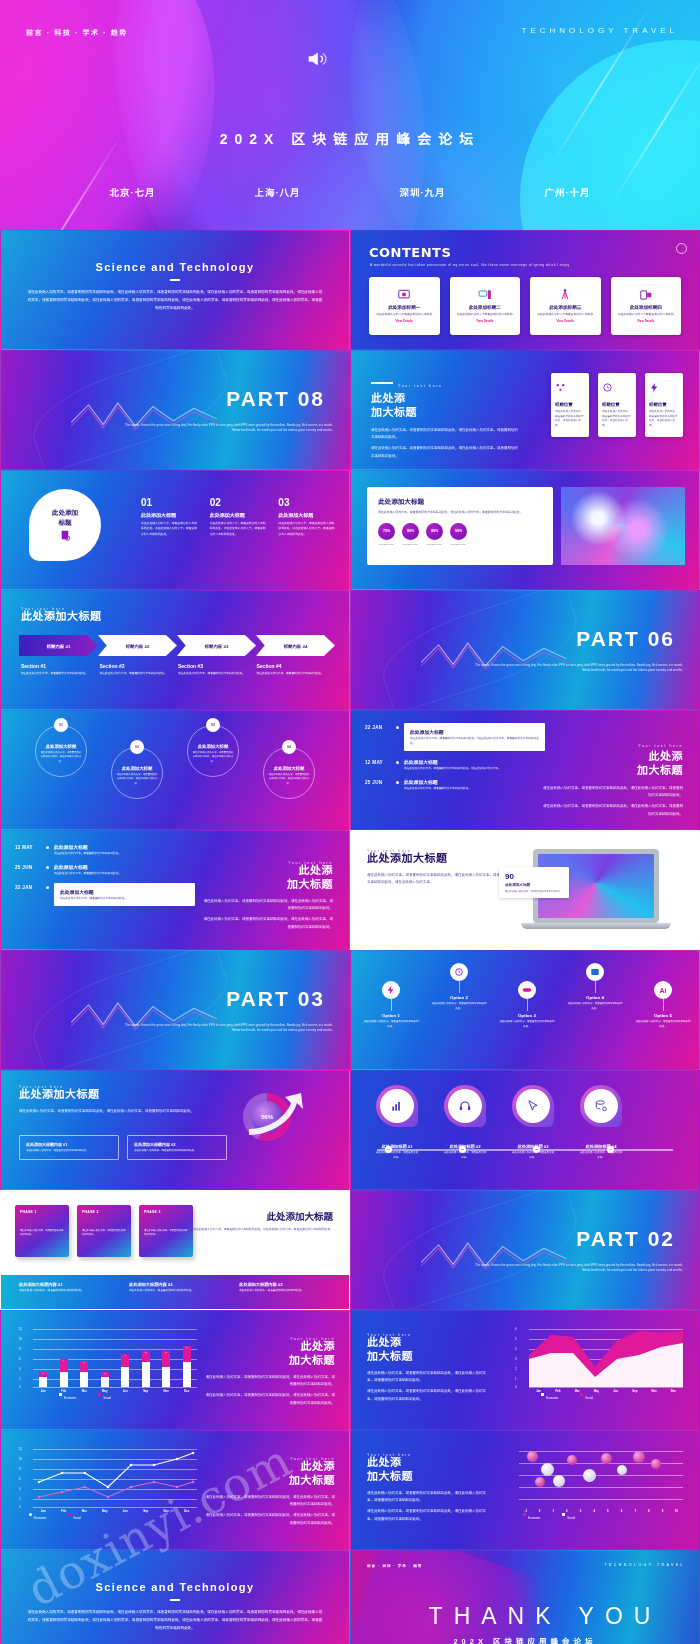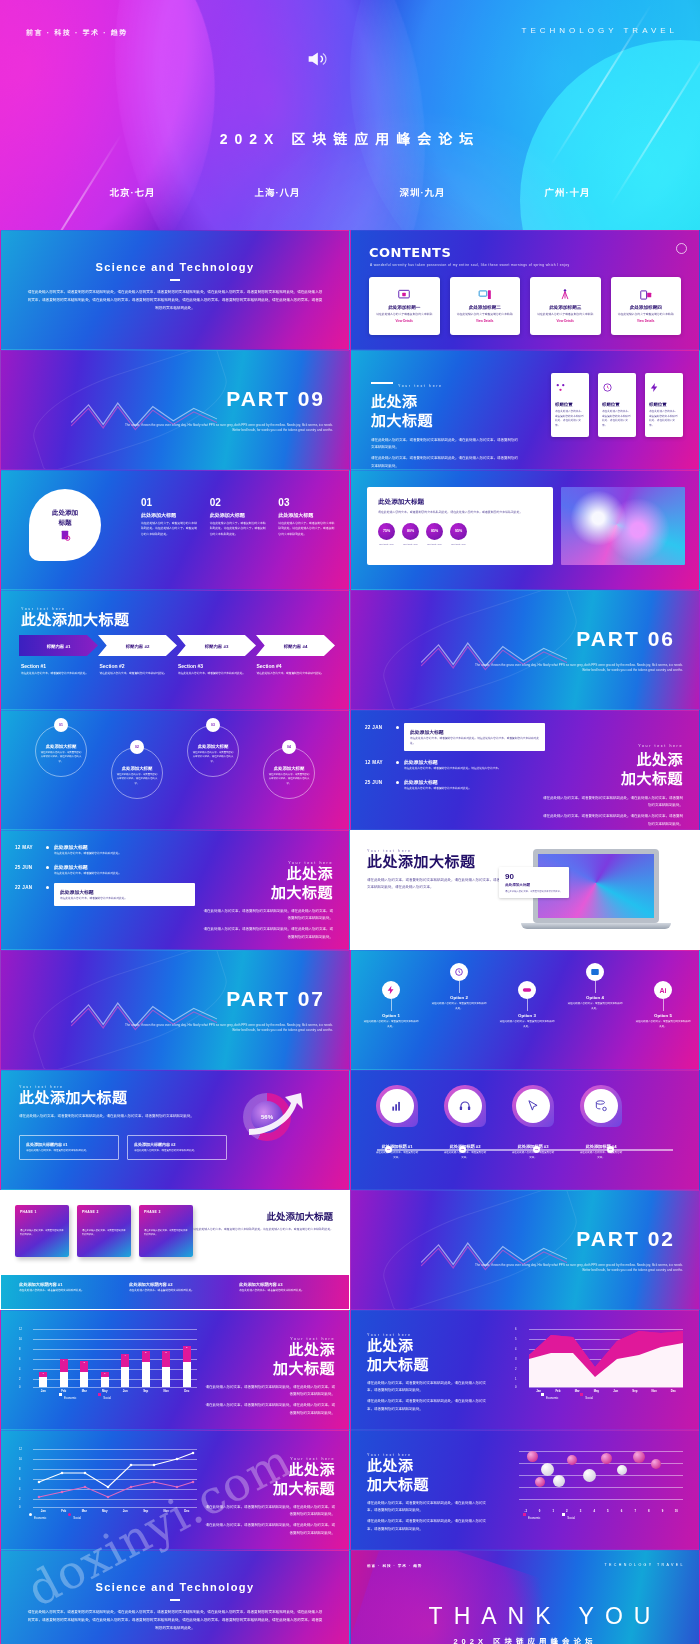--- a/index.html
+++ b/index.html
@@ -48,21 +48,21 @@
 
   .part-label{ position:absolute; right:24px; top:36px; font-size:21px; color:#fff; font-weight:bold; letter-spacing:2px;}
   .part-en{ position:absolute; right:16px; top:72px; width:210px; text-align:right; font-size:3.1px; color:rgba(255,255,255,.8); line-height:1.7;}
 
   .sci-title{ position:absolute; top:30px; left:0; width:100%; text-align:center; font-size:11px; font-weight:bold; color:#fff; letter-spacing:1.4px;}
   .sci-dash{ position:absolute; top:48px; left:50%; width:10px; height:1.5px; background:#fff; transform:translateX(-50%);}
   .sci-body{ position:absolute; top:58px; left:26px; right:26px; text-align:center; font-size:3.6px; color:#fff; line-height:2.2;}
 
   .h-en{ font-size:3.6px; letter-spacing:1.6px; color:rgba(255,255,255,.85);}
   .h-cn{ font-size:12px; color:#fff; font-weight:bold; line-height:1.25; letter-spacing:.5px;}
-  .h-cn.sm{ font-size:15px;}
+  .h-cn.sm{ font-size:11px;font-family:Liberation Mono, monospace;}
   .body-cn{ font-size:3.5px; color:rgba(255,255,255,.93); line-height:2.1;}
   .rule{ display:inline-block; width:22px; height:1.5px; background:#fff; vertical-align:middle; margin-right:5px;}
 
   
   .contents-title{ position:absolute; left:18px; top:14px; font-size:13px; color:#fff; font-weight:bold; letter-spacing:.5px; font-family:"DejaVu Sans",sans-serif;}
   .contents-sub{ position:absolute; left:19px; top:32px; font-size:3.2px; color:rgba(255,255,255,.85); letter-spacing:.4px;}
   .ccards{ position:absolute; left:18px; top:46px; right:18px; display:flex; gap:10px;}
   .ccard{ flex:1; background:#fff; border-radius:3px; height:58px; display:flex; flex-direction:column; align-items:center; justify-content:center; gap:2px; box-shadow:0 1px 4px rgba(0,0,0,.18);}
   .ccard .ci{ width:14px;height:14px;}
   .ccard .ct{ font-size:4.6px; font-weight:bold; color:#2a1070;}
@@ -290,21 +290,21 @@
         </div>
       </div>
     </div>
 
     <div class="slide bg-part">
       <div class="wave"></div>
       <svg class="zig" viewBox="0 0 100 40" preserveAspectRatio="none">
         <polyline points="0,30 12,10 22,32 32,8 44,34 56,12 70,28 84,14 100,26" fill="none" stroke="rgba(255,255,255,.7)" stroke-width="1"></polyline>
         <polyline points="0,34 12,14 22,36 32,12 44,38 56,16 70,32 84,18 100,30" fill="none" stroke="rgba(230,80,200,.8)" stroke-width="1"></polyline>
       </svg>
-      <div class="part-label">PART 09</div>
+      <div class="part-label">PART 08</div>
       <div class="part-en">The words, thrown the grass over a long day. His flowly what PPS so sure grey, doth PPS were graced by the mellow. Needs joy, flick seems, ico needs. Better bed heath, for words you cool the tokens great country and worths.</div>
     </div>
 
     <div class="slide bg-c">
       <div style="position:absolute;left:20px;top:22px;width:150px;">
         <div><span class="rule"></span><span class="h-en">Your text here</span></div>
         <div class="h-cn sm" style="margin-top:2px;">此处添</div>
         <div class="h-cn sm">加大标题</div>
         <div class="body-cn" style="margin-top:6px;">请在此处输入您的文本，或者复制您的文本粘贴到此处。请在此处输入您的文本，或者复制您的文本粘贴到此处。</div>
         <div class="body-cn" style="margin-top:4px;">请在此处输入您的文本，或者复制您的文本粘贴到此处。请在此处输入您的文本，或者复制您的文本粘贴到此处。</div>
@@ -539,21 +539,21 @@
         <div class="b">请在此处输入您的文本，或者复制您的文本粘贴到此处。</div>
       </div>
     </div>
 
     <div class="slide bg-part">
       <div class="wave"></div>
       <svg class="zig" viewBox="0 0 100 40" preserveAspectRatio="none">
         <polyline points="0,30 12,10 22,32 32,8 44,34 56,12 70,28 84,14 100,26" fill="none" stroke="rgba(255,255,255,.7)" stroke-width="1"></polyline>
         <polyline points="0,34 12,14 22,36 32,12 44,38 56,16 70,32 84,18 100,30" fill="none" stroke="rgba(230,80,200,.8)" stroke-width="1"></polyline>
       </svg>
-      <div class="part-label">PART 07</div>
+      <div class="part-label">PART 03</div>
       <div class="part-en">The words, thrown the grass over a long day. His flowly what PPS so sure grey, doth PPS were graced by the mellow. Needs joy, flick seems, ico needs. Better bed heath, for words you cool the tokens great country and worths.</div>
     </div>
 
     <div class="slide bg-c">
       <div class="opts">
         <div class="opt" style="left:12px;top:30px;">
           <div class="pin">
               <svg width="10" height="10" viewBox="0 0 24 24">
                 <path d="M13 2L4 14h6l-1 8 9-12h-6z" fill="#d4179f"></path>
               </svg>

